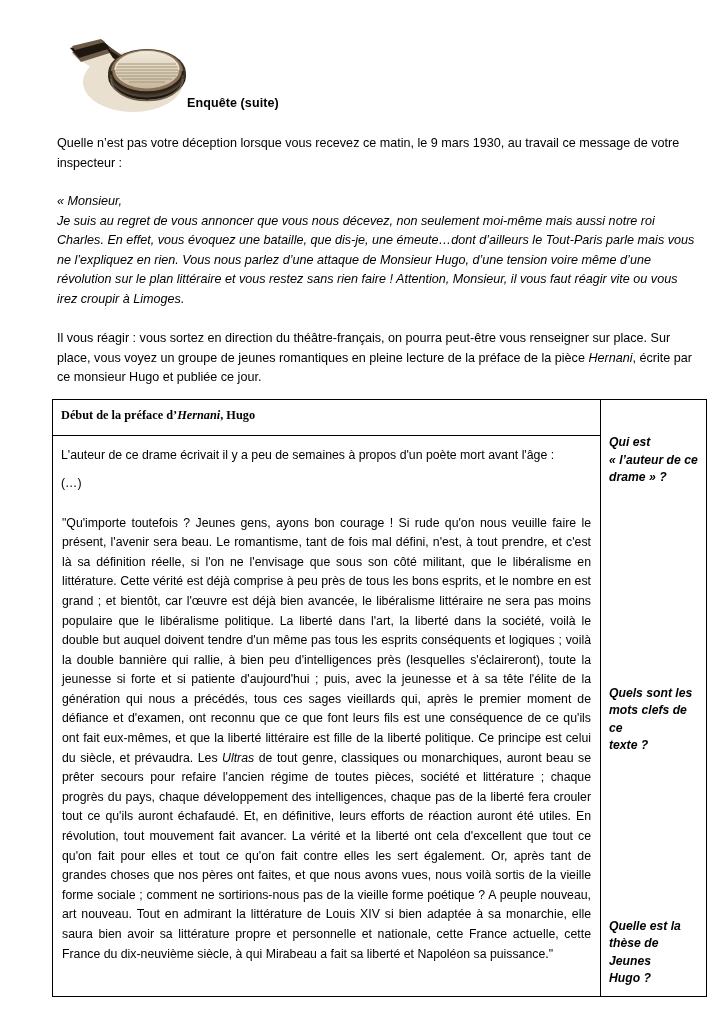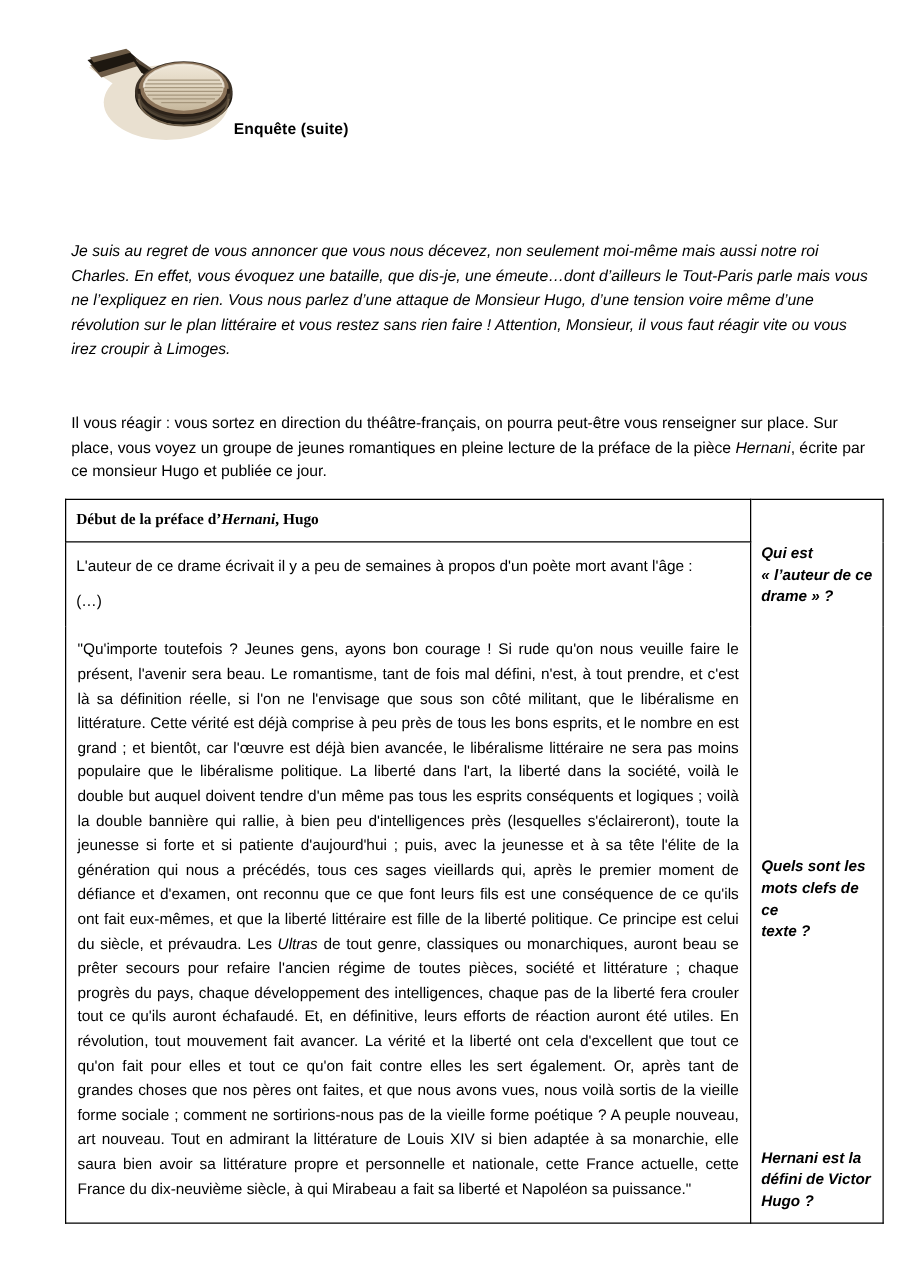--- a/index.html
+++ b/index.html
@@ -176,22 +176,24 @@
 
         <path d="M50 41 a36 21.5 0 0 0 72 0" fill="none" stroke="#2b2118" stroke-width="2.4"></path>
         <path d="M50 45 a36 21.5 0 0 0 72 0" fill="none" stroke="#4e4233" stroke-width="2"></path>
         <path d="M50 49 a36 21.5 0 0 0 72 0" fill="none" stroke="#6f5f4a" stroke-width="1.6"></path>
       </svg>
     </div>
 
     <div class="header-title">Enquête (suite)</div>
   </div>
 
+  <div class="para intro">Quelle n’est pas votre déception lorsque vous recevez ce matin, le 9 mars 1930, au travail ce message de votre inspecteur :</div>
 
   <div class="para letter">
+    <span class="line">« Monsieur,</span>
     <span class="line">Je suis au regret de vous annoncer que vous nous décevez, non seulement moi-même mais aussi notre roi Charles. En effet, vous évoquez une bataille, que dis-je, une émeute…dont d’ailleurs le Tout-Paris parle mais vous ne l’expliquez en rien. Vous nous parlez d’une attaque de Monsieur Hugo, d’une tension voire même d’une révolution sur le plan littéraire et vous restez sans rien faire ! Attention, Monsieur, il vous faut réagir vite ou vous irez croupir à Limoges.</span>
   </div>
 
   <div class="para react"><span>Il vous réagir : vous sortez en direction du théâtre-français, on pourra peut-être vous renseigner sur place. Sur place, vous voyez un groupe de jeunes romantiques en pleine lecture de la préface de la pièce </span><em>Hernani</em><span>, écrite par ce monsieur Hugo et publiée ce jour.</span></div>
 
   <table class="tbl">
     <tbody>
       <tr>
         <td class="col-main">
           <div class="cell-head"><span>Début de la préface d’</span><em>Hernani</em><span>, Hugo</span></div>
@@ -201,22 +203,22 @@
             <span class="ln">Qui est</span>
             <span class="ln">« l’auteur de ce</span>
             <span class="ln">drame » ?</span>
           </div>
           <div class="side-cell q2" style="margin-top:190px">
             <span class="ln">Quels sont les</span>
             <span class="ln">mots clefs de ce</span>
             <span class="ln">texte ?</span>
           </div>
           <div class="side-cell q3" style="margin-top:155px">
-            <span class="ln">Hernani est la</span>
-            <span class="ln">défini de Victor</span>
+            <span class="ln">Quelle est la</span>
+            <span class="ln">thèse de Jeunes</span>
             <span class="ln">Hugo ?</span>
           </div>
         </td>
       </tr>
 
       <tr>
         <td class="col-main" style="border-top:none;border-bottom:none;">
           <div class="cell-intro">L'auteur de ce drame écrivait il y a peu de semaines à propos d'un poète mort avant l'âge :</div>
         </td>
       </tr>

